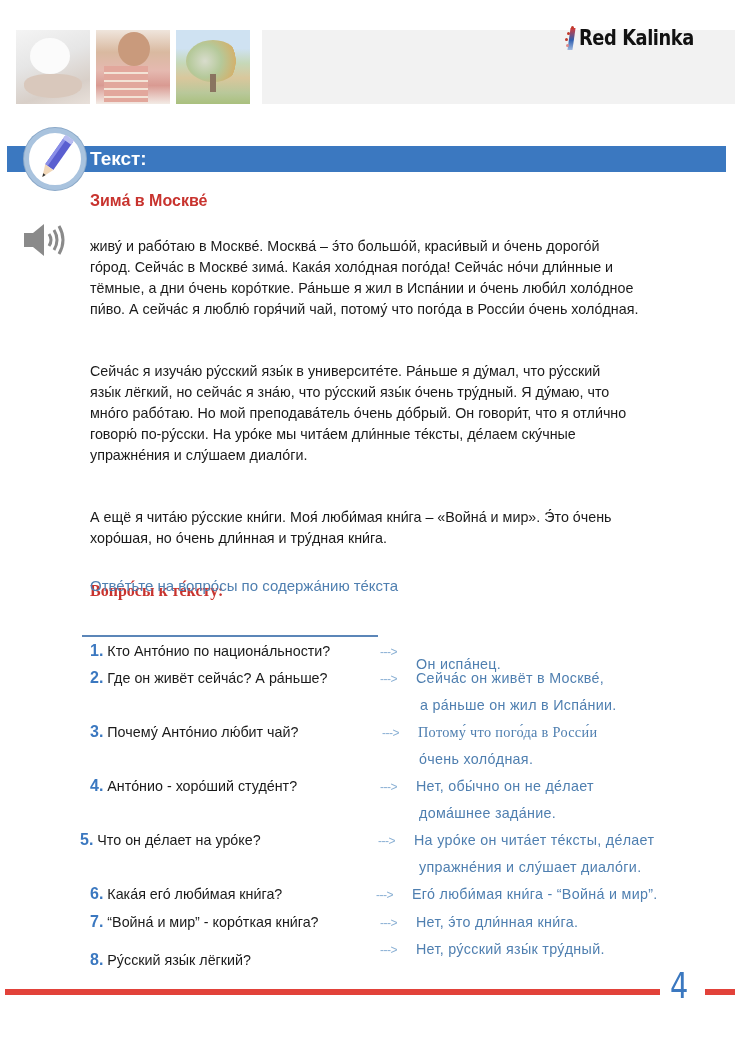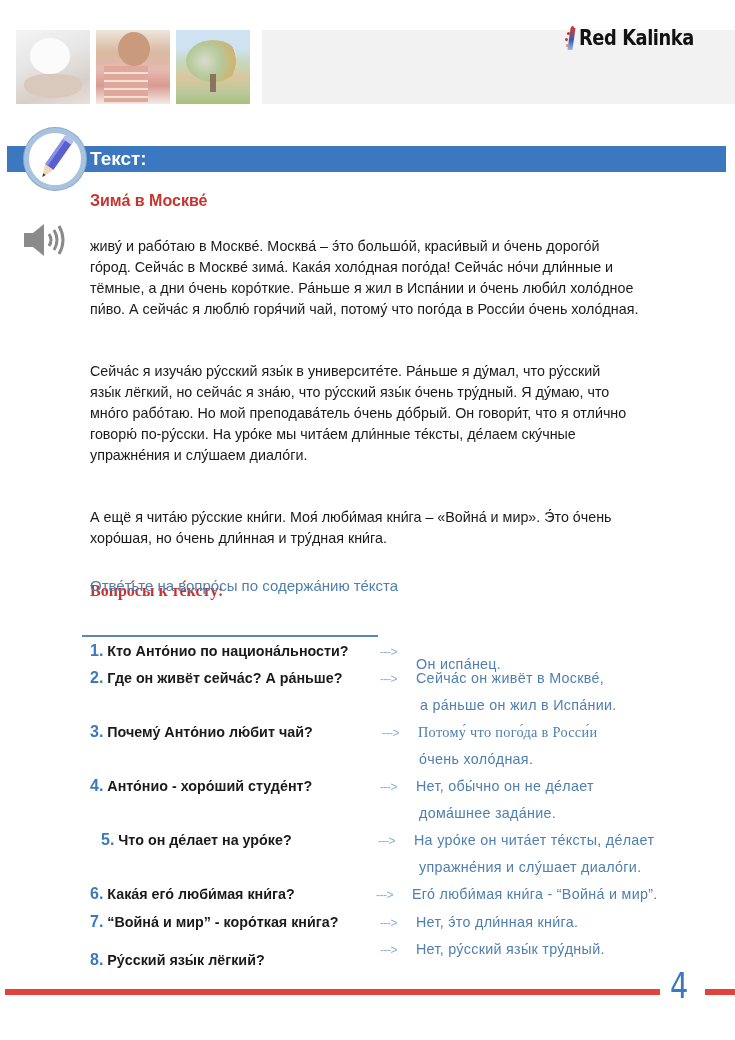--- a/index.html
+++ b/index.html
@@ -33,21 +33,21 @@
   .para2 { top:361px; }
   .para3 { top:507px; }
   .para .line { white-space:nowrap; display:block; }
 
   .q-heading { left:90px; top:582px; font-size:16px; font-weight:bold; color:#c8332e;font-family:Liberation Serif, serif; }
   .q-instr { left:90px; top:577px; font-size:15px; color:#4f7fb0; }
   .q-rule { left:82px; top:635px; width:296px; height:2px; background:#5b86b8; }
 
   .qa { font-size:14.3px; line-height:20px; white-space:nowrap; }
   .qnum { color:#3b78c0; font-weight:bold; font-size:16px; }
-  .qtext { color:#1a1a1a;font-weight:bold; }
+  .qtext { color:#1a1a1a; }
   .arrow { color:#8ab0d4; font-size:12px; letter-spacing:-0.5px; }
   .ans { color:#4f7fb0; letter-spacing:0.3px; }
 
   
   .footer-line { left:5px; top:989px; width:655px; height:6px; background:#e2423a; }
   .footer-line2 { left:705px; top:989px; width:30px; height:6px; background:#e2423a; }
   .page-num { left:670px; top:965px; font-size:36px; color:#3b78c0; font-family:"DejaVu Sans", sans-serif; transform:scaleX(0.8); transform-origin:left top; }
 </style>
 </head>
 <body>
@@ -148,21 +148,21 @@
 <div class="abs qa ans" style="left:419px;top:749px;">о́чень холо́дная.</div>
 
 <div class="abs qa" style="left:90px;top:776px;">
   <span class="qnum">4.</span>
   <span class="qtext">Анто́нио - хоро́ший студе́нт?</span>
 </div>
 <div class="abs qa arrow" style="left:380px;top:777px;">---&gt;</div>
 <div class="abs qa ans" style="left:416px;top:776px;">Нет, обы́чно он не де́лает</div>
 <div class="abs qa ans" style="left:419px;top:803px;">дома́шнее зада́ние.</div>
 
-<div class="abs qa" style="left:101px;top:830px;text-align:center;">
+<div class="abs qa" style="left:80px;top:830px;text-align:center;">
   <span class="qnum">5.</span>
   <span class="qtext">Что он де́лает на уро́ке?</span>
 </div>
 <div class="abs qa arrow" style="left:378px;top:831px;">---&gt;</div>
 <div class="abs qa ans" style="left:414px;top:830px;">На уро́ке он чита́ет те́ксты, де́лает</div>
 <div class="abs qa ans" style="left:419px;top:857px;">упражне́ния и слу́шает диало́ги.</div>
 
 <div class="abs qa" style="left:90px;top:884px;">
   <span class="qnum">6.</span>
   <span class="qtext">Кака́я его́ люби́мая кни́га?</span>

